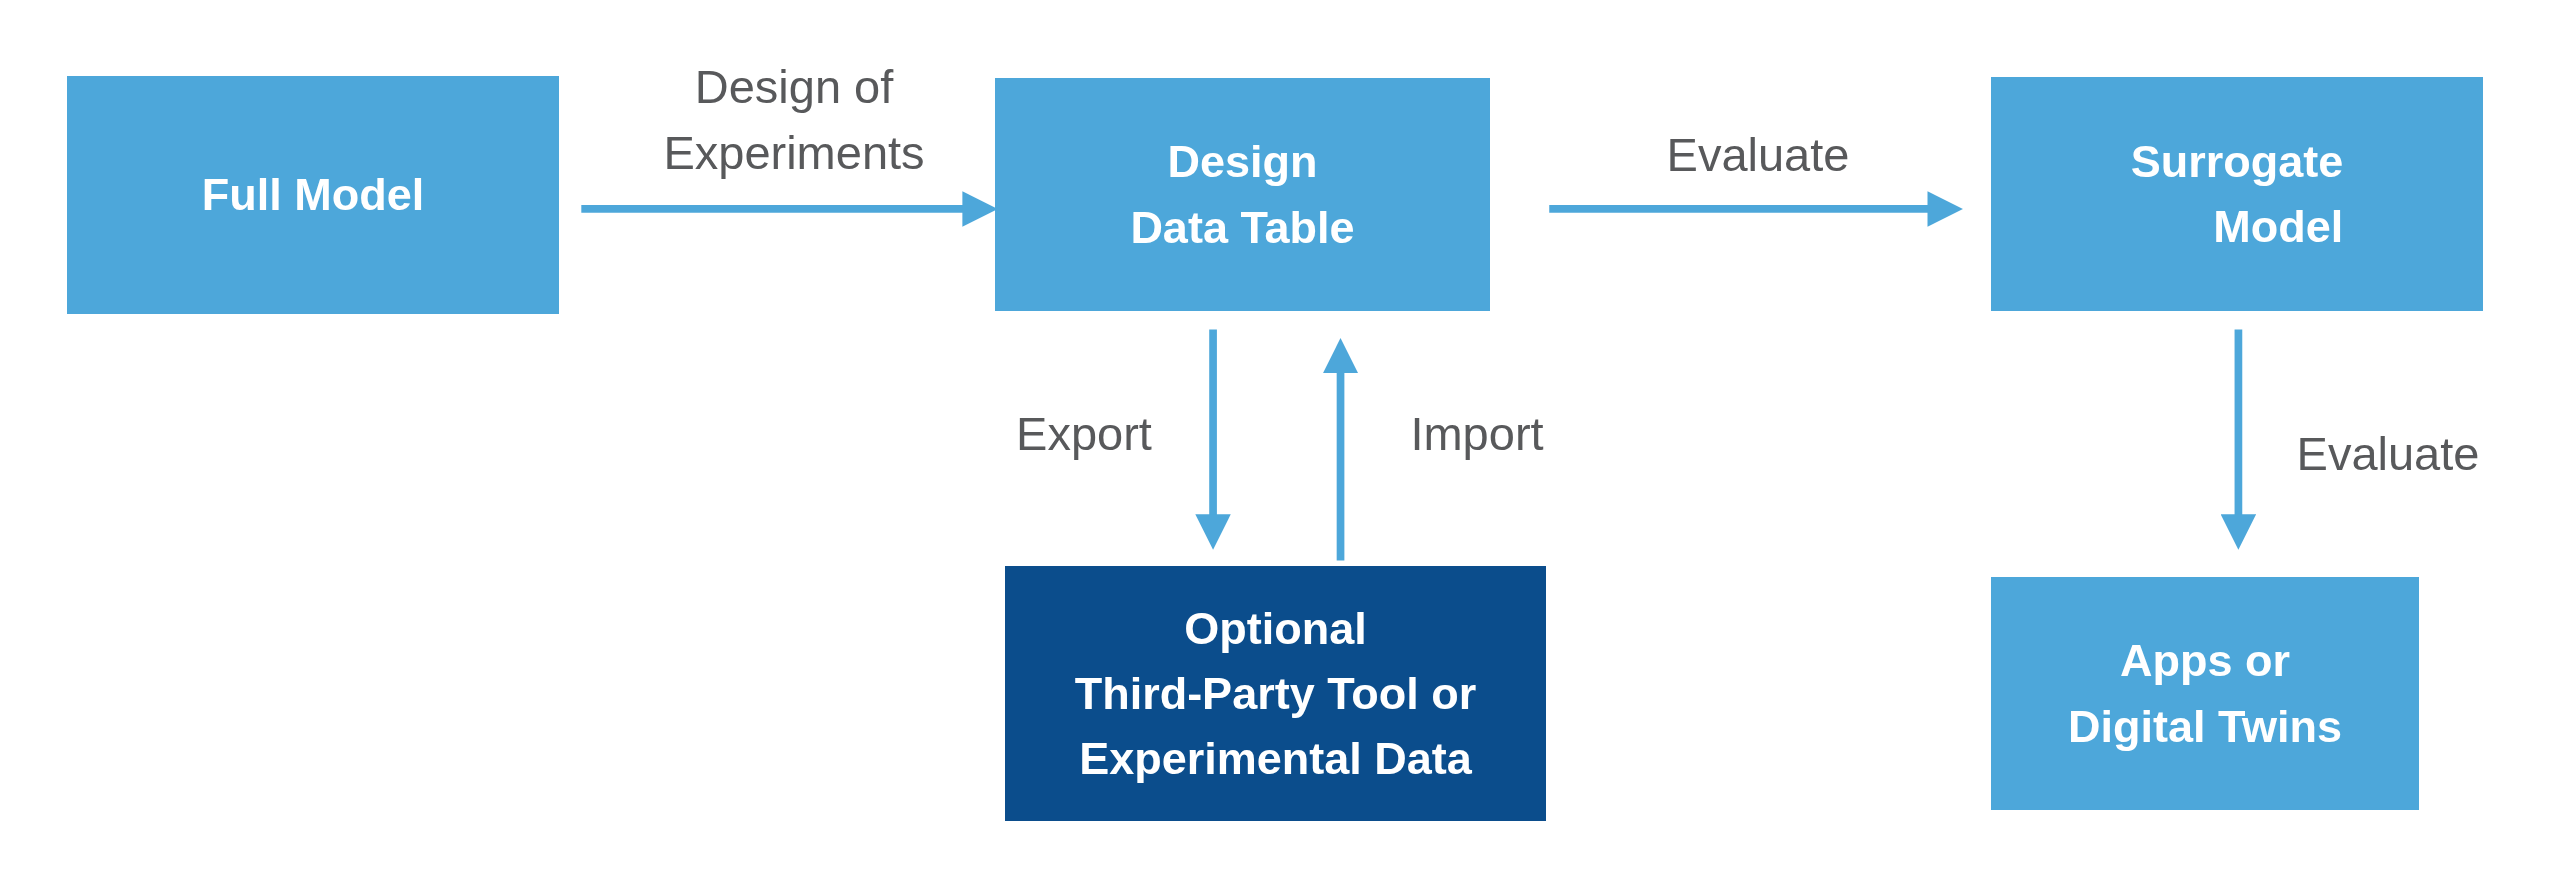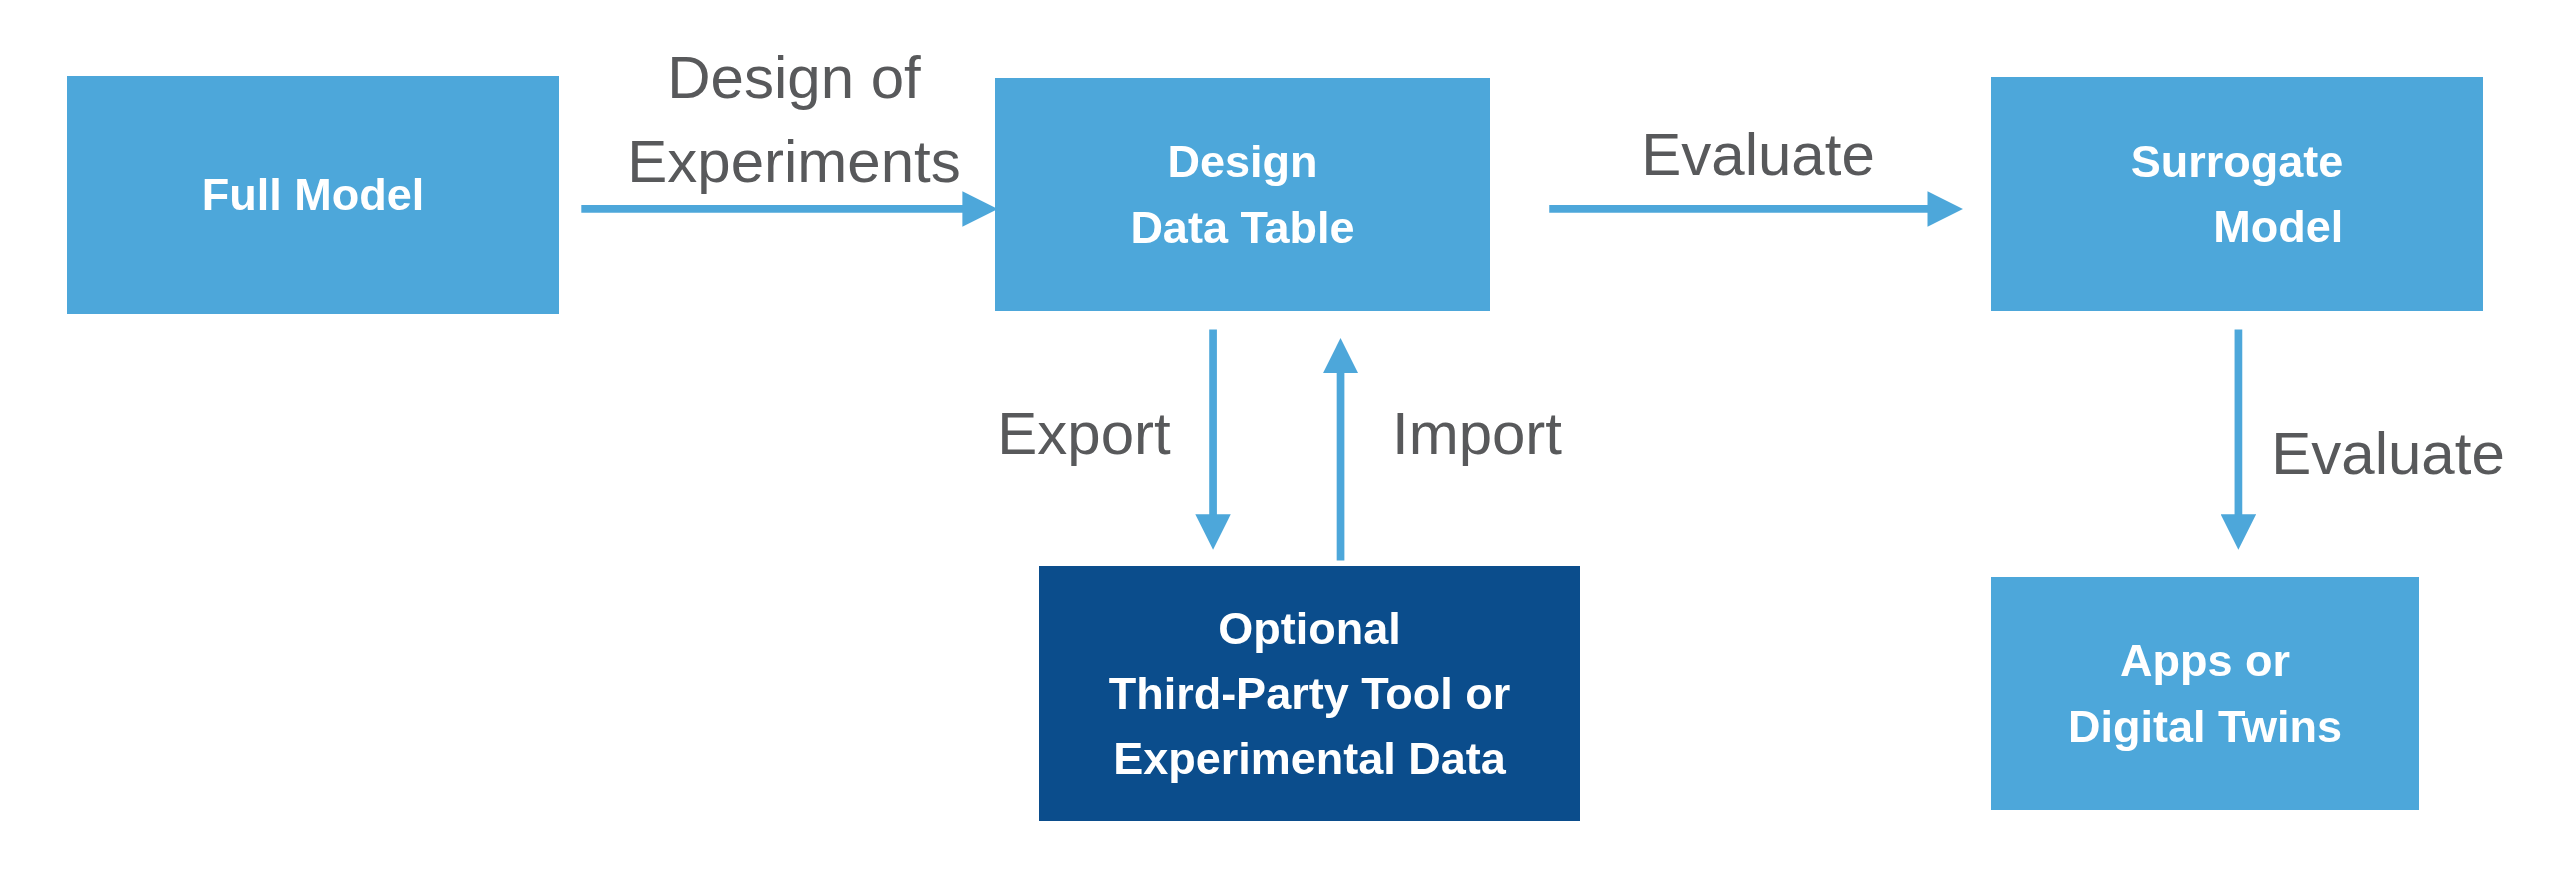--- a/index.html
+++ b/index.html
@@ -26,21 +26,21 @@
     font-size:45px;
     line-height:1.45;
     white-space:pre-line;
   }
   .node.light{background:var(--light-blue);}
   .node.dark{background:var(--dark-blue);}
   .edge-label{
     position:absolute;
     transform:translate(-50%,-50%);
     color:var(--label-text);
-    font-size:60px;
+    font-size:47px;
     line-height:1.4;
     text-align:center;
     white-space:pre-line;
   }
   svg.arrows{position:absolute;left:0;top:0;width:2576px;height:892px;}
   svg.arrows line{stroke:var(--light-blue);stroke-width:11;}
   .arrowhead{fill:var(--light-blue);}
 </style>
 </head>
 <body>
@@ -67,21 +67,21 @@
   <div class="node light" style="left:995px;top:78px;width:495px;height:233px;">
     <span>Design
 Data Table</span>
   </div>
 
   <div class="node light" style="left:1991px;top:77px;width:492px;height:234px;text-align:right;">
     <span>Surrogate
 Model</span>
   </div>
 
-  <div class="node dark" style="left:1005px;top:566px;width:541px;height:255px;margin-left:34px;">
+  <div class="node dark" style="left:1005px;top:566px;width:541px;height:255px;">
     <span>Optional
 Third-Party Tool or
 Experimental Data</span>
   </div>
 
   <div class="node light" style="left:1991px;top:577px;width:428px;height:233px;">
     <span>Apps or
 Digital Twins</span>
   </div>
 

